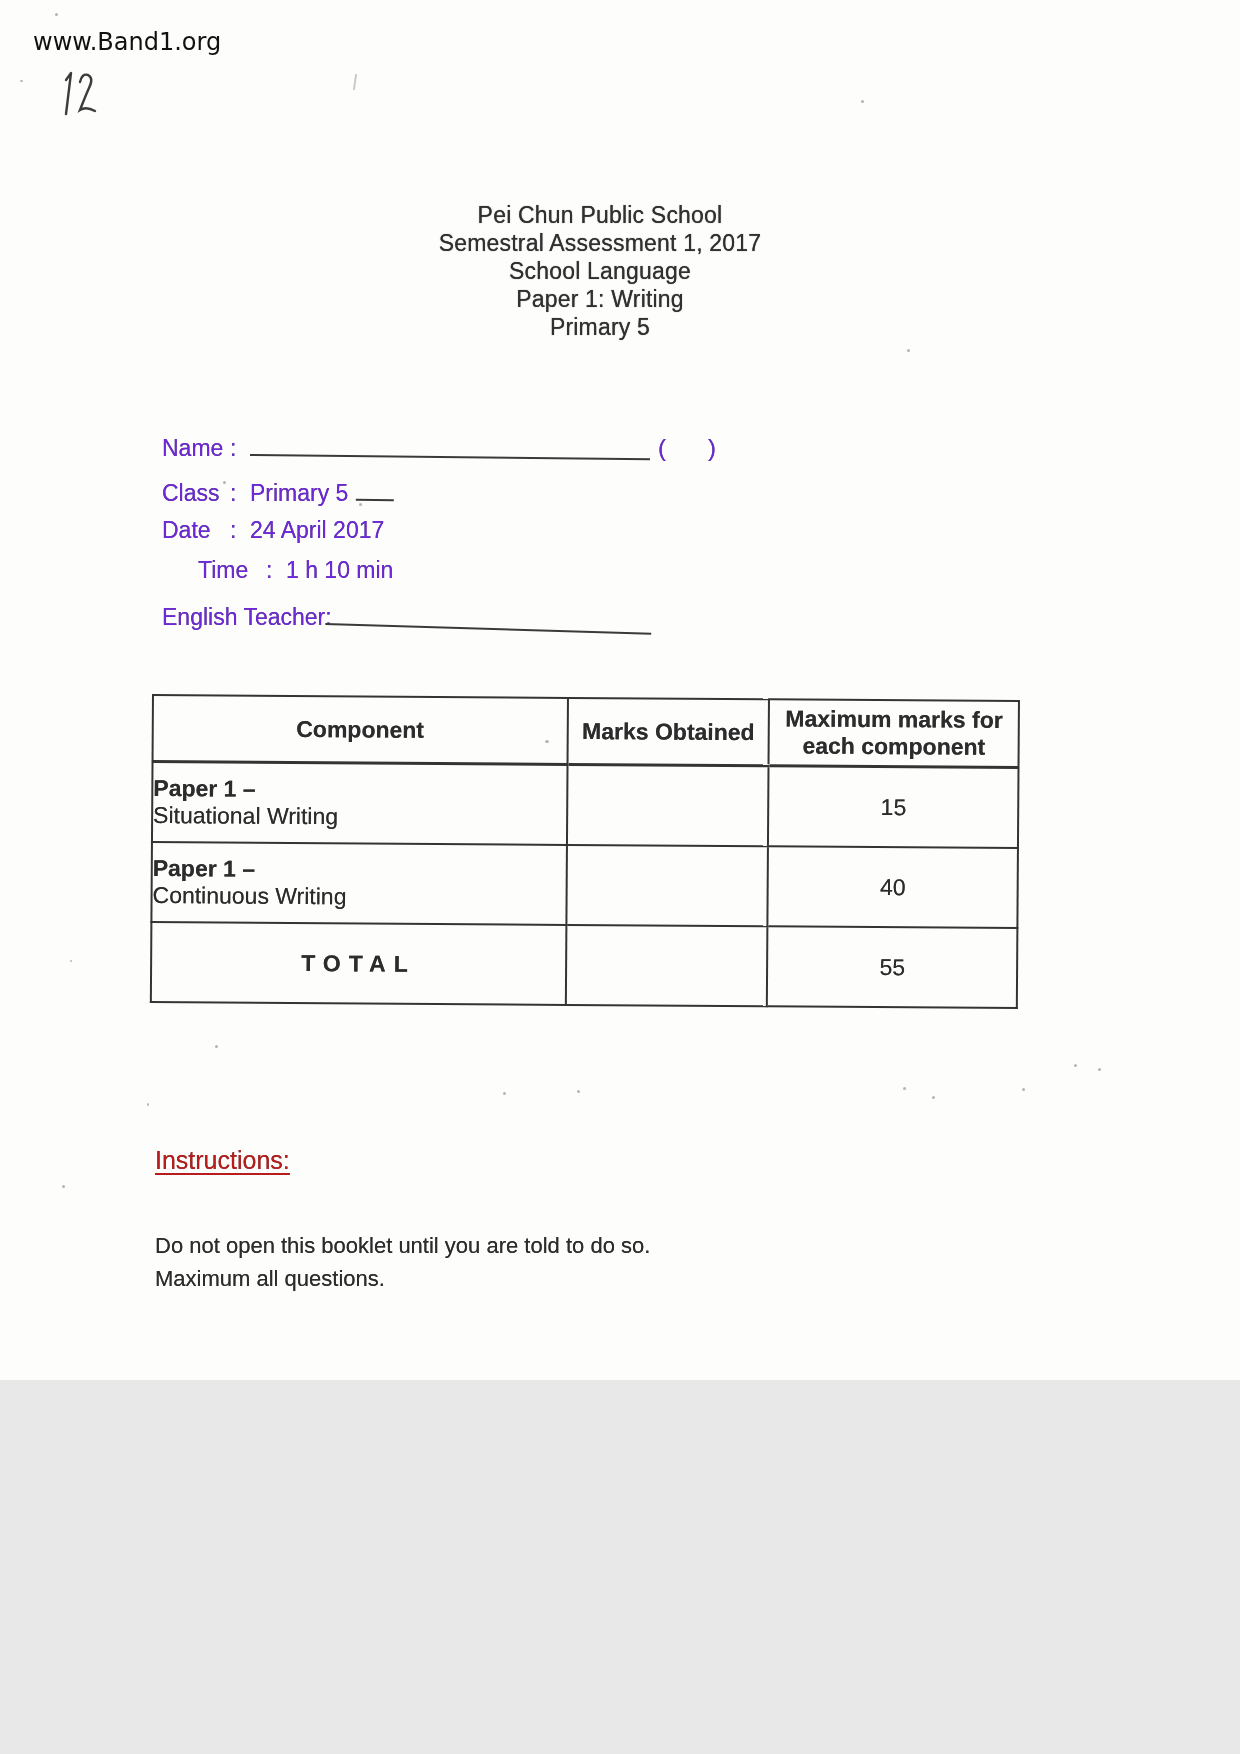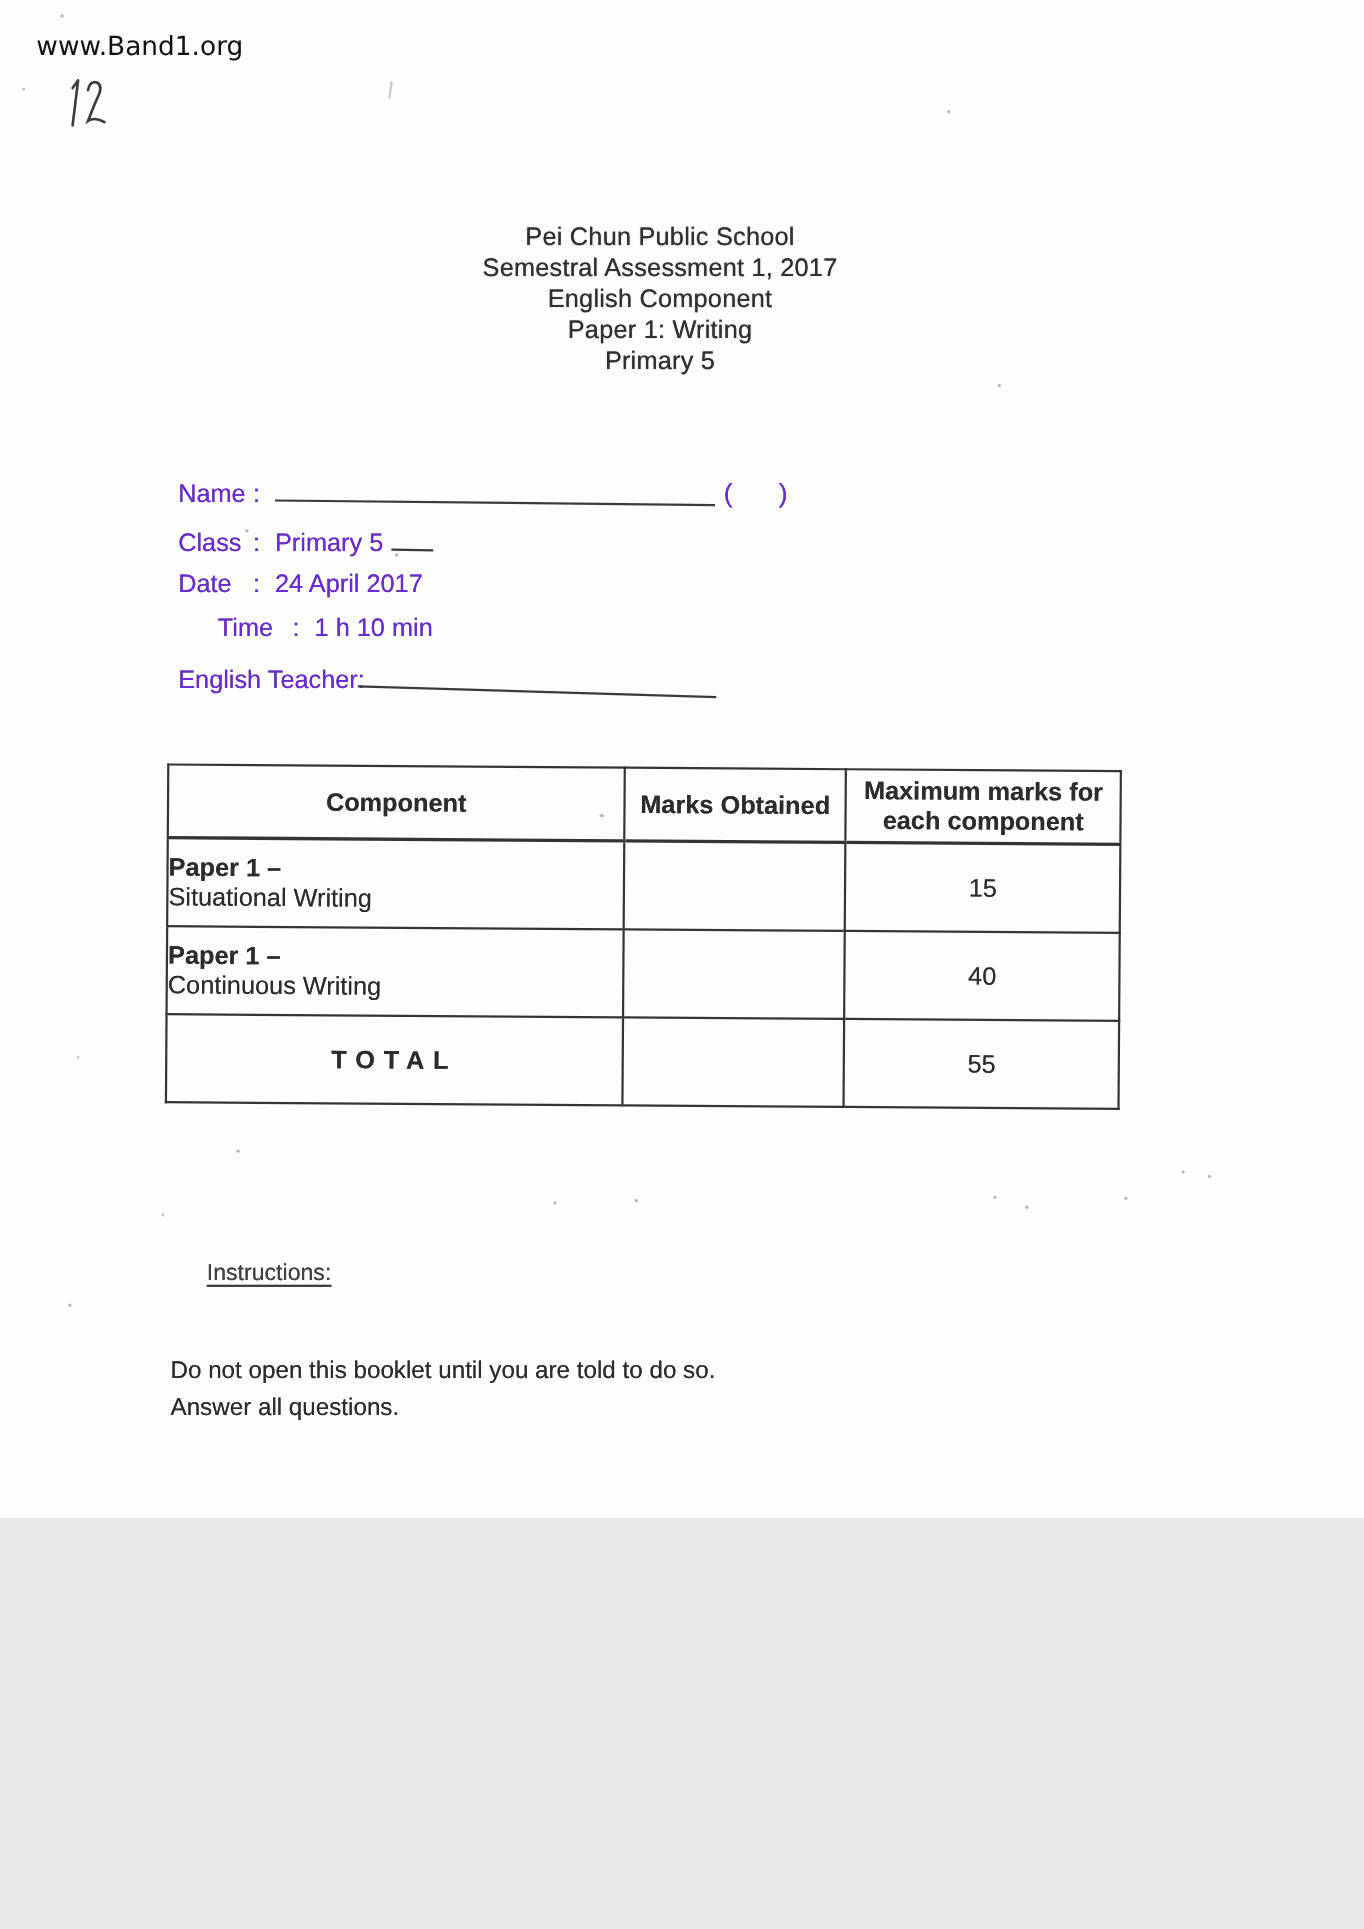--- a/index.html
+++ b/index.html
@@ -72,23 +72,22 @@
   .marks-table td { height:78px; }
   .comp-cell { padding-left:13px; line-height:27px; }
   .comp-cell .l1 { font-weight:bold; }
   .total-cell { text-align:center; font-weight:bold; letter-spacing:8px; }
   .max-cell { text-align:center; }
   .marks-table th, .marks-table td { text-shadow:0 0 0.6px rgba(45,45,45,0.8); }
 
   
   .instr-heading {
     position:absolute; left:155px; top:1146px;
-    font-size:21px; text-decoration:underline; text-underline-offset:4px;
-    color:#404040;
-    margin-left:33px;
+    font-size:25px; text-decoration:underline; text-underline-offset:4px;
+    color:#b91c1c;
   }
   .instr-line { position:absolute; left:155px; font-size:22px; color:#2c2c2c;margin-top:25px; }
 
   
   .speck { position:absolute; background:#7a7a7a; border-radius:50%; opacity:0.55; }
   .scratch { position:absolute; background:#9a9a9a; opacity:0.5; }
 </style>
 </head>
 <body>
 
@@ -99,21 +98,21 @@
   <div class="handwritten" aria-label="12">
     <svg width="46" height="50" viewBox="0 0 46 50">
       <path d="M8,10 L13,3 L8,44" fill="none" stroke="#3c3c3c" stroke-width="2.4" stroke-linecap="round" stroke-linejoin="round"></path>
       <path d="M22,12 Q24,3 30,5 Q36,8 31,18 Q27,27 22,40 Q28,36 37,41" fill="none" stroke="#3c3c3c" stroke-width="2.4" stroke-linecap="round"></path>
     </svg>
   </div>
 
   <div class="title-block">
     <div class="t1">Pei Chun Public School</div>
     <div>Semestral Assessment 1, 2017</div>
-    <div>English Component</div>
+    <div>School Language</div>
     <div>Paper 1: Writing</div>
     <div>Primary 5</div>
   </div>
 
   <div class="info-row scan" style="top:432px;">
     <span class="lbl">Name</span><span class="sep">:</span><span class="blank-line name-line"></span><span class="paren open">(</span><span class="paren close">)</span>
   </div>
 
   <div class="info-row scan" style="top:477px;">
     <span class="lbl">Class</span><span class="sep">:</span><span>Primary 5</span><span class="blank-line class-line"></span>
@@ -165,21 +164,21 @@
     <tr>
       <td class="total-cell">TOTAL</td>
       <td></td>
       <td class="max-cell">55</td>
     </tr>
   </tbody>
     </table>
 
   <div class="instr-heading scan">Instructions:</div>
   <div class="instr-line scan" style="top:1208px;">Do not open this booklet until you are told to do so.</div>
-  <div class="instr-line scan" style="top:1241px;">Answer all questions.</div>
+  <div class="instr-line scan" style="top:1241px;">Maximum all questions.</div>
 
   <div class="wm-bottom">www.Band1.org</div>
 
   <div class="speck" style="left:55px;top:13px;width:3px;height:3px;"></div>
   <div class="scratch" style="left:354px;top:74px;width:2px;height:16px;transform:rotate(8deg);"></div>
   <div class="speck" style="left:20px;top:80px;width:3px;height:2px;"></div>
   <div class="speck" style="left:861px;top:100px;width:3px;height:3px;"></div>
   <div class="speck" style="left:907px;top:349px;width:3px;height:3px;"></div>
   <div class="speck" style="left:223px;top:481px;width:3px;height:3px;"></div>
   <div class="speck" style="left:359px;top:503px;width:3px;height:3px;"></div>

